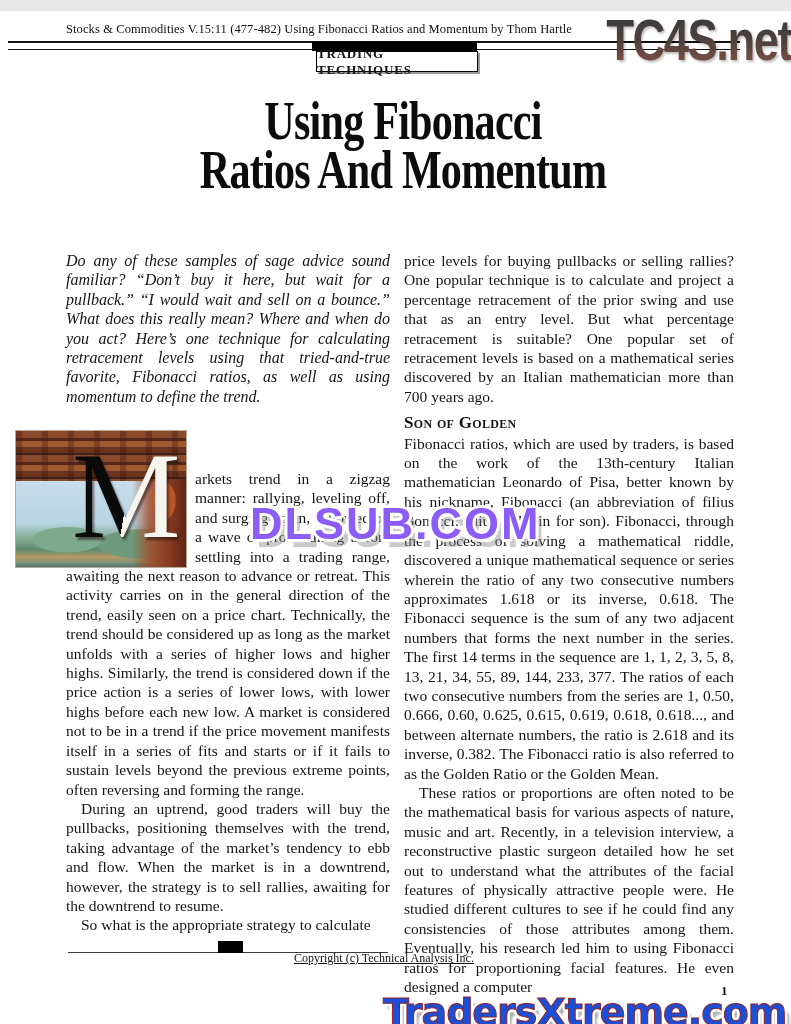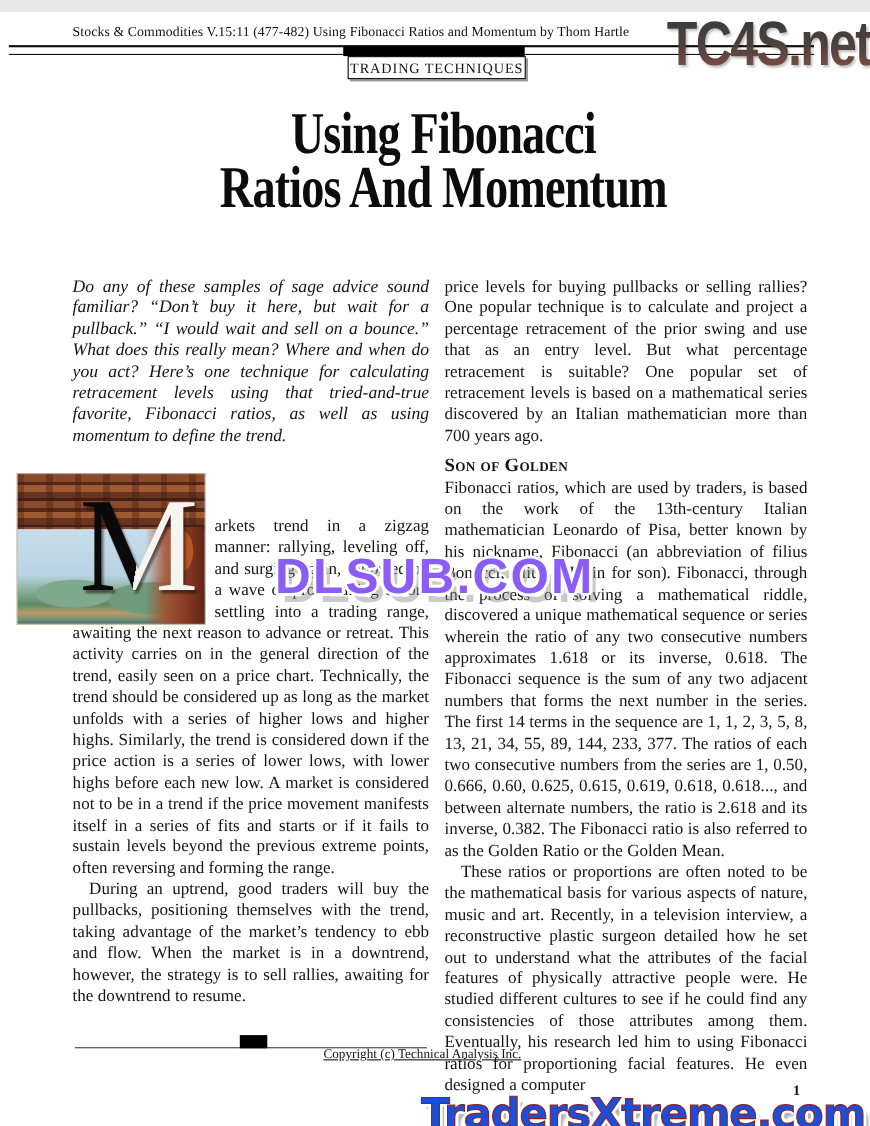--- a/index.html
+++ b/index.html
@@ -21,21 +21,21 @@
     position:absolute;left:8px;top:30px;width:732px;height:6px;
     border-top:2px solid #111;border-bottom:1px solid #111;
   }
   .section-bar{
     position:absolute;left:312px;top:31px;width:165px;height:9px;background:#000;
   }
   .section-box{
     position:absolute;left:316px;top:40px;width:160px;height:19px;
     border:1px solid #000;box-shadow:2px 2px 0 #9a9a9a;
     background:#fff;display:flex;align-items:center;justify-content:center;
-    font-weight:normal;font-size:13px;letter-spacing:.8px;
+    font-weight:bold;font-size:13px;letter-spacing:.8px;
   }
   
   .wm-top{
     position:absolute;right:0px;top:-4px;
     font-family:"Liberation Sans", sans-serif;
     font-weight:bold;font-size:57px;letter-spacing:-2px;
     transform:scaleX(.80);transform-origin:100% 50%;
     background:linear-gradient(180deg,#3c3c3c 18%,#4e413d 52%,#7d4f45 85%);
     -webkit-background-clip:text;background-clip:text;
     color:#5a4540;-webkit-text-fill-color:transparent;
@@ -146,20 +146,21 @@
   <div class="painting">
     <div class="cornice"></div>
     <div class="landscape"></div>
     <div class="ornament"></div>
     <div class="dropcap">M</div>
   </div>
 
   <div class="col col-left-body">
     <p class="para"><span class="wrap-spacer"></span><span>arkets trend in a zigzag manner: rallying, leveling off, and surging again, followed by a wave of profit-taking before settling into a trading range, awaiting the next reason to advance or retreat. This activity carries on in the general direction of the trend, easily seen on a price chart. Technically, the trend should be considered up as long as the market unfolds with a series of higher lows and higher highs. Similarly, the trend is considered down if the price action is a series of lower lows, with lower highs before each new low. A market is considered not to be in a trend if the price movement manifests itself in a series of fits and starts or if it fails to sustain levels beyond the previous extreme points, often reversing and forming the range.</span></p>
     <p class="para indent">During an uptrend, good traders will buy the pullbacks, positioning themselves with the trend, taking advantage of the market’s tendency to ebb and flow. When the market is in a downtrend, however, the strategy is to sell rallies, awaiting for the downtrend to resume.</p>
+    <p class="para indent">So what is the appropriate strategy to calculate</p>
   </div>
 
   <div class="col col-right">
     <p class="para">price levels for buying pullbacks or selling rallies? One popular technique is to calculate and project a percentage retracement of the prior swing and use that as an entry level. But what percentage retracement is suitable? One popular set of retracement levels is based on a mathematical series discovered by an Italian mathematician more than 700 years ago.</p>
     <h3 class="subhead">Son of Golden</h3>
     <p class="para"><span class="ital">Fibonacci ratios</span><span>, which are used by traders, is based on the work of the 13th-century Italian mathematician Leonardo of Pisa, better known by his nickname, Fibonacci (an abbreviation of filius Bonacci; filius is Latin for son). Fibonacci, through the process of solving a mathematical riddle, discovered a unique mathematical sequence or series wherein the ratio of any two consecutive numbers approximates 1.618 or its inverse, 0.618. The Fibonacci sequence is the sum of any two adjacent numbers that forms the next number in the series. The first 14 terms in the sequence are 1, 1, 2, 3, 5, 8, 13, 21, 34, 55, 89, 144, 233, 377. The ratios of each two consecutive numbers from the series are 1, 0.50, 0.666, 0.60, 0.625, 0.615, 0.619, 0.618, 0.618..., and between alternate numbers, the ratio is 2.618 and its inverse, 0.382. The Fibonacci ratio is also referred to as the Golden Ratio or the Golden Mean.</span></p>
     <p class="para indent">These ratios or proportions are often noted to be the mathematical basis for various aspects of nature, music and art. Recently, in a television interview, a reconstructive plastic surgeon detailed how he set out to understand what the attributes of the facial features of physically attractive people were. He studied different cultures to see if he could find any consistencies of those attributes among them. Eventually, his research led him to using Fibonacci ratios for proportioning facial features. He even designed a computer</p>
   </div>
 
   <div class="wm-mid">DLSUB.COM</div>

